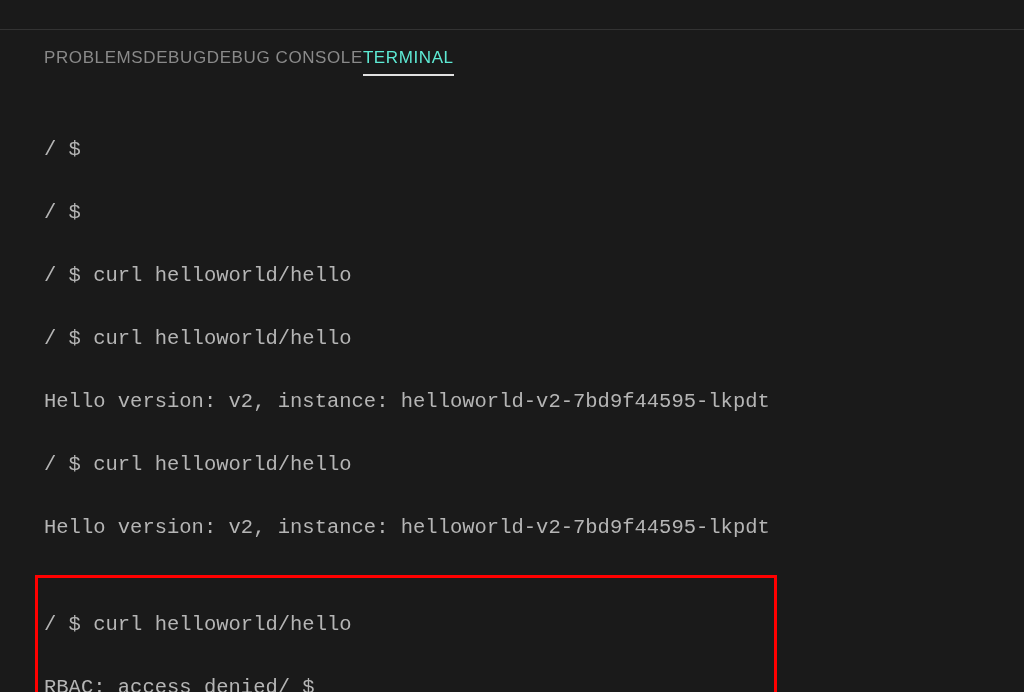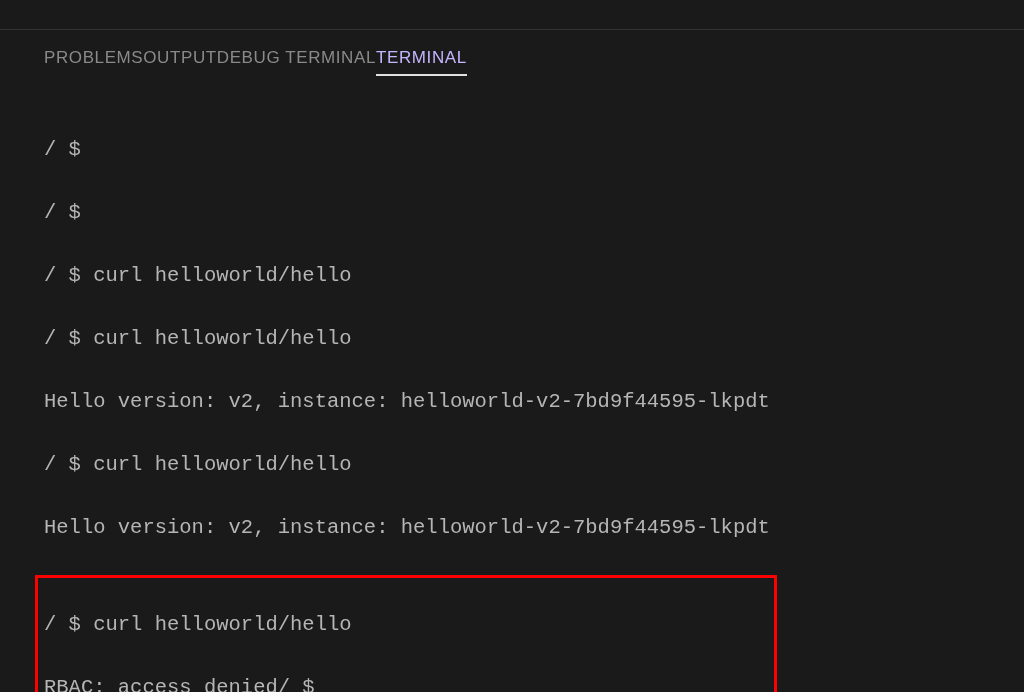--- a/index.html
+++ b/index.html
@@ -12,42 +12,42 @@
     .top-bar { height: 30px; border-bottom: 1px solid #333; }
     .tabs {
       display: flex;
       padding: 18px 0 0 44px;
       font-family: "Segoe UI", Arial, sans-serif;
       font-size: 17px;
       letter-spacing: 0.6px;
       color: #8a8a8a;
     }
     .tab { padding-bottom: 6px; cursor: pointer; }
-    .tab.active { color: #c4b5fd; border-bottom: 2px solid #e0e0e0; }
+    .tab.active { color: #5eead4; border-bottom: 2px solid #e0e0e0; }
     .terminal-output {
       padding: 26px 0 0 44px;
       font-family: "Consolas","Courier New","DejaVu Sans Mono",monospace;
       font-size: 20.5px;
       line-height: 31.5px;
       color: #b5b5b5;
       white-space: pre;
       position: relative;
     }
     .box { border: 3px solid; padding: 0 6px; margin-left: -9px; }
     .box.red { border-color: #ff0000; width: 742px; }
   </style>
 </head>
 <body>
 
 <div class="top-bar"></div>
 
 <div class="tabs">
   <div class="tab">PROBLEMS</div>
-  <div class="tab">OUTPUT</div>
-  <div class="tab">DEBUG TERMINAL</div>
+  <div class="tab">DEBUG</div>
+  <div class="tab">DEBUG CONSOLE</div>
   <div class="tab active">TERMINAL</div>
 </div>
 
 <div class="terminal-output">
 <div>/ $</div>
 <div>/ $</div>
 <div>/ $ curl helloworld/hello</div>
 <div>/ $ curl helloworld/hello</div>
 <div>Hello version: v2, instance: helloworld-v2-7bd9f44595-lkpdt</div>
 <div>/ $ curl helloworld/hello</div>

